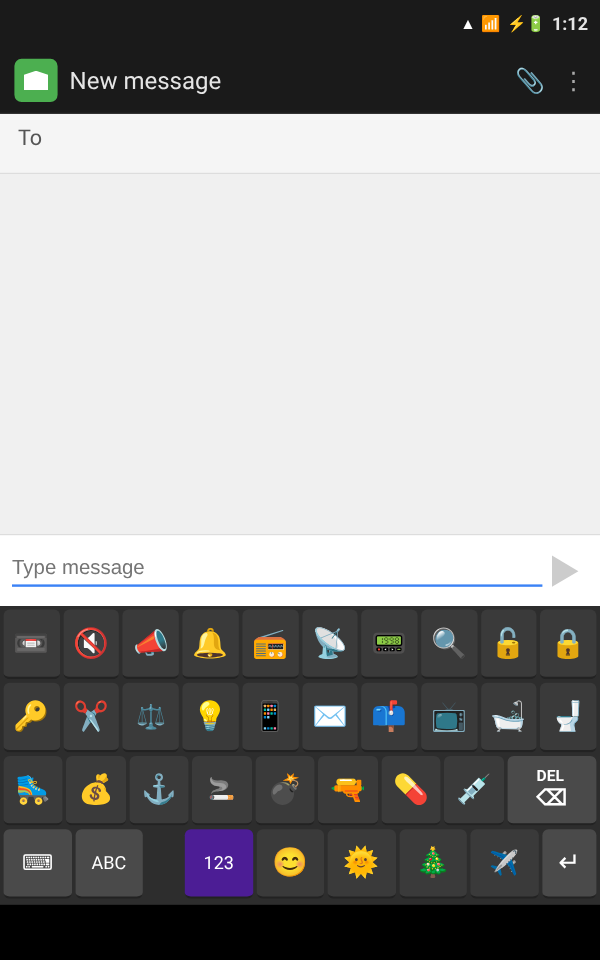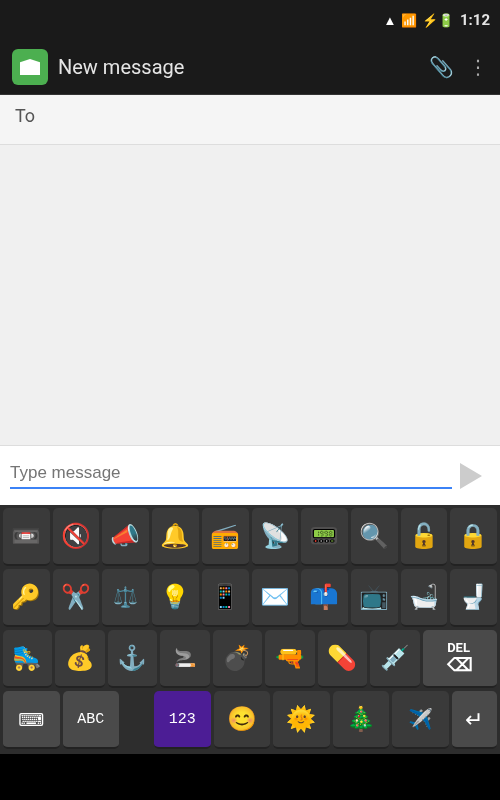--- a/index.html
+++ b/index.html
@@ -216,21 +216,20 @@
     }
 
     .key-enter {
       background: #4a4a4a;
       flex: 0.8;
     }
 
     .key-label {
       color: white;
       font-size: 15px;
-      font-family: Liberation Mono, monospace;
     }
 
     .enter-arrow {
       color: white;
       font-size: 22px;
     }
 
     
     .key-blue {
       background: #1565c0;

